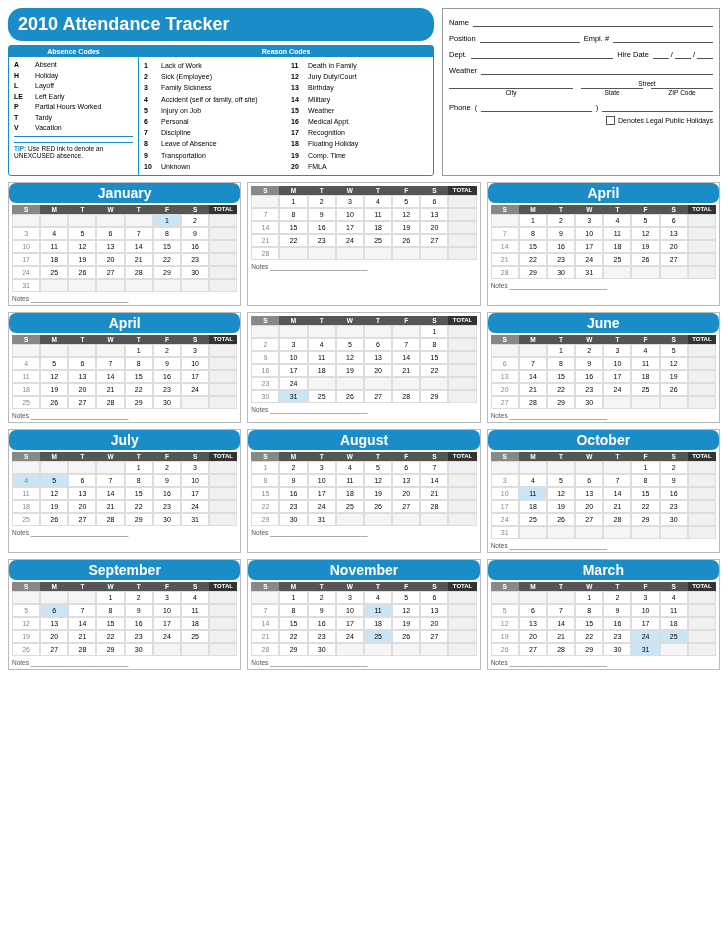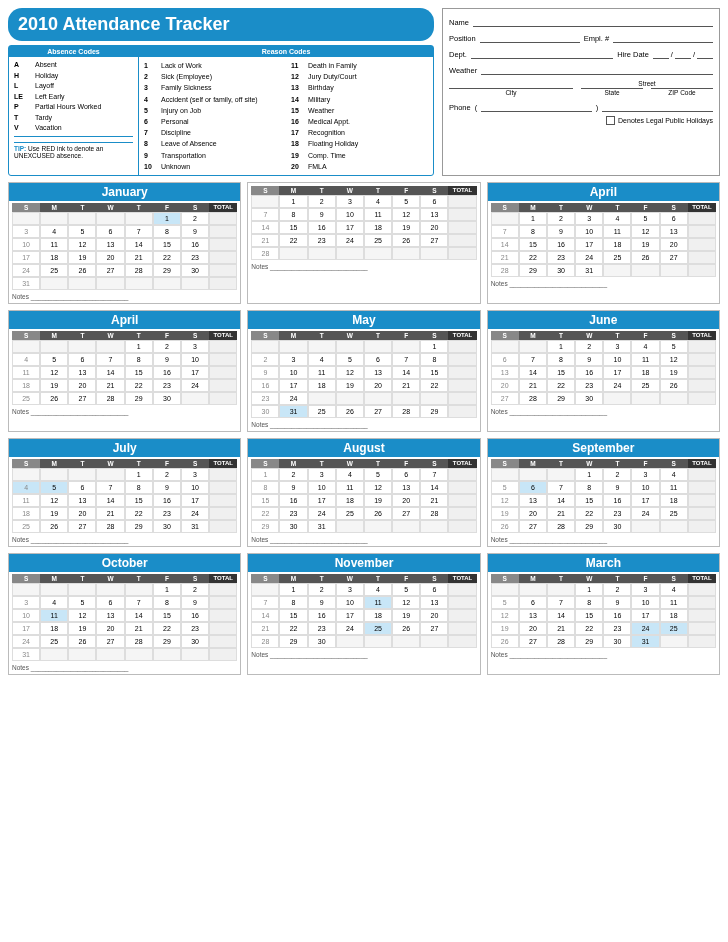--- a/index.html
+++ b/index.html
@@ -32,21 +32,21 @@
     .form-row { display: flex; align-items: flex-end; gap: 4px; margin-bottom: 4px; font-size: 7.5px; }
     .form-label { white-space: nowrap; }
     .form-line { flex: 1; border-bottom: 1px solid #555; height: 12px; }
     .form-sub { font-size: 6.5px; text-align: center; }
     .checkbox-row { display: flex; align-items: center; gap: 3px; justify-content: flex-end; margin-top: 2px; font-size: 7px; }
     .checkbox { width: 9px; height: 9px; border: 1px solid #555; display: inline-block; }
 
     
     .calendars { display: grid; grid-template-columns: repeat(3, 1fr); gap: 6px; }
     .cal-block { border: 1px solid #bbb; padding: 3px; }
-    .cal-title { background: #1a8dc8; color: #fff; text-align: center; font-size: 12px; font-weight: bold; padding: 2px; margin: -3px -3px 2px -3px; }
+    .cal-title { background: #1a8dc8; color: #fff; text-align: center; font-size: 14px; font-weight: bold; padding: 2px; margin: -3px -3px 2px -3px; border-radius: 7px; }
     .cal-header { display: grid; grid-template-columns: repeat(8, 1fr); gap: 0; }
     .cal-header-cell { text-align: center; font-size: 6.5px; font-weight: bold; color: #fff; background: #555; padding: 1px 0; }
     .cal-header-cell.sun { background: #888; }
     .cal-header-cell.total { background: #333; font-size: 6px; }
     .cal-row { display: grid; grid-template-columns: repeat(8, 1fr); gap: 0; }
     .cal-cell { text-align: center; font-size: 7px; padding: 2px 0; border: 0.5px solid #ddd; min-height: 12px; }
     .cal-cell.empty { background: #f5f5f5; }
     .cal-cell.sun-col { color: #888; }
     .cal-cell.total-col { background: #f0f0f0; font-size: 6px; }
     .cal-cell.shaded { background: #c8e6f7; }
@@ -519,21 +519,20 @@
           <div class="cal-cell">29</div>
           <div class="cal-cell">30</div>
           <div class="cal-cell empty"></div>
           <div class="cal-cell empty total-col"></div>
         </div>
         <div style="margin-top: 3px;">
           <div class="notes-label">Notes ___________________________</div>
         </div>
       </div>
       <div class="cal-block">
-        <div class="cal-title">May</div>
         <div class="cal-header">
           <div class="cal-header-cell sun">S</div>
           <div class="cal-header-cell">M</div>
           <div class="cal-header-cell">T</div>
           <div class="cal-header-cell">W</div>
           <div class="cal-header-cell">T</div>
           <div class="cal-header-cell">F</div>
           <div class="cal-header-cell">S</div>
           <div class="cal-header-cell total">TOTAL</div>
         </div>
@@ -793,20 +792,96 @@
           <div class="cal-cell empty"></div>
           <div class="cal-cell empty"></div>
           <div class="cal-cell empty"></div>
           <div class="cal-cell empty total-col"></div>
         </div>
         <div style="margin-top: 3px;">
           <div class="notes-label">Notes ___________________________</div>
         </div>
       </div>
       <div class="cal-block">
+        <div class="cal-title">October</div>
+        <div class="cal-header">
+          <div class="cal-header-cell sun">S</div>
+          <div class="cal-header-cell">M</div>
+          <div class="cal-header-cell">T</div>
+          <div class="cal-header-cell">W</div>
+          <div class="cal-header-cell">T</div>
+          <div class="cal-header-cell">F</div>
+          <div class="cal-header-cell">S</div>
+          <div class="cal-header-cell total">TOTAL</div>
+        </div>
+        <div class="cal-row">
+          <div class="cal-cell empty sun-col"></div>
+          <div class="cal-cell empty"></div>
+          <div class="cal-cell empty"></div>
+          <div class="cal-cell empty"></div>
+          <div class="cal-cell empty"></div>
+          <div class="cal-cell">1</div>
+          <div class="cal-cell">2</div>
+          <div class="cal-cell empty total-col"></div>
+        </div>
+        <div class="cal-row">
+          <div class="cal-cell sun-col">3</div>
+          <div class="cal-cell">4</div>
+          <div class="cal-cell">5</div>
+          <div class="cal-cell">6</div>
+          <div class="cal-cell">7</div>
+          <div class="cal-cell">8</div>
+          <div class="cal-cell">9</div>
+          <div class="cal-cell empty total-col"></div>
+        </div>
+        <div class="cal-row">
+          <div class="cal-cell sun-col">10</div>
+          <div class="cal-cell shaded">11</div>
+          <div class="cal-cell">12</div>
+          <div class="cal-cell">13</div>
+          <div class="cal-cell">14</div>
+          <div class="cal-cell">15</div>
+          <div class="cal-cell">16</div>
+          <div class="cal-cell empty total-col"></div>
+        </div>
+        <div class="cal-row">
+          <div class="cal-cell sun-col">17</div>
+          <div class="cal-cell">18</div>
+          <div class="cal-cell">19</div>
+          <div class="cal-cell">20</div>
+          <div class="cal-cell">21</div>
+          <div class="cal-cell">22</div>
+          <div class="cal-cell">23</div>
+          <div class="cal-cell empty total-col"></div>
+        </div>
+        <div class="cal-row">
+          <div class="cal-cell sun-col">24</div>
+          <div class="cal-cell">25</div>
+          <div class="cal-cell">26</div>
+          <div class="cal-cell">27</div>
+          <div class="cal-cell">28</div>
+          <div class="cal-cell">29</div>
+          <div class="cal-cell">30</div>
+          <div class="cal-cell empty total-col"></div>
+        </div>
+        <div class="cal-row">
+          <div class="cal-cell sun-col">31</div>
+          <div class="cal-cell empty"></div>
+          <div class="cal-cell empty"></div>
+          <div class="cal-cell empty"></div>
+          <div class="cal-cell empty"></div>
+          <div class="cal-cell empty"></div>
+          <div class="cal-cell empty"></div>
+          <div class="cal-cell empty total-col"></div>
+        </div>
+        <div style="margin-top: 3px;">
+          <div class="notes-label">Notes ___________________________</div>
+        </div>
+      </div>
+      <div class="cal-block">
         <div class="cal-title">September</div>
         <div class="cal-header">
           <div class="cal-header-cell sun">S</div>
           <div class="cal-header-cell">M</div>
           <div class="cal-header-cell">T</div>
           <div class="cal-header-cell">W</div>
           <div class="cal-header-cell">T</div>
           <div class="cal-header-cell">F</div>
           <div class="cal-header-cell">S</div>
           <div class="cal-header-cell total">TOTAL</div>
@@ -859,96 +934,20 @@
           <div class="cal-cell">30</div>
           <div class="cal-cell empty"></div>
           <div class="cal-cell empty"></div>
           <div class="cal-cell empty total-col"></div>
         </div>
         <div style="margin-top: 3px;">
           <div class="notes-label">Notes ___________________________</div>
         </div>
       </div>
       <div class="cal-block">
-        <div class="cal-title">October</div>
-        <div class="cal-header">
-          <div class="cal-header-cell sun">S</div>
-          <div class="cal-header-cell">M</div>
-          <div class="cal-header-cell">T</div>
-          <div class="cal-header-cell">W</div>
-          <div class="cal-header-cell">T</div>
-          <div class="cal-header-cell">F</div>
-          <div class="cal-header-cell">S</div>
-          <div class="cal-header-cell total">TOTAL</div>
-        </div>
-        <div class="cal-row">
-          <div class="cal-cell empty sun-col"></div>
-          <div class="cal-cell empty"></div>
-          <div class="cal-cell empty"></div>
-          <div class="cal-cell empty"></div>
-          <div class="cal-cell empty"></div>
-          <div class="cal-cell">1</div>
-          <div class="cal-cell">2</div>
-          <div class="cal-cell empty total-col"></div>
-        </div>
-        <div class="cal-row">
-          <div class="cal-cell sun-col">3</div>
-          <div class="cal-cell">4</div>
-          <div class="cal-cell">5</div>
-          <div class="cal-cell">6</div>
-          <div class="cal-cell">7</div>
-          <div class="cal-cell">8</div>
-          <div class="cal-cell">9</div>
-          <div class="cal-cell empty total-col"></div>
-        </div>
-        <div class="cal-row">
-          <div class="cal-cell sun-col">10</div>
-          <div class="cal-cell shaded">11</div>
-          <div class="cal-cell">12</div>
-          <div class="cal-cell">13</div>
-          <div class="cal-cell">14</div>
-          <div class="cal-cell">15</div>
-          <div class="cal-cell">16</div>
-          <div class="cal-cell empty total-col"></div>
-        </div>
-        <div class="cal-row">
-          <div class="cal-cell sun-col">17</div>
-          <div class="cal-cell">18</div>
-          <div class="cal-cell">19</div>
-          <div class="cal-cell">20</div>
-          <div class="cal-cell">21</div>
-          <div class="cal-cell">22</div>
-          <div class="cal-cell">23</div>
-          <div class="cal-cell empty total-col"></div>
-        </div>
-        <div class="cal-row">
-          <div class="cal-cell sun-col">24</div>
-          <div class="cal-cell">25</div>
-          <div class="cal-cell">26</div>
-          <div class="cal-cell">27</div>
-          <div class="cal-cell">28</div>
-          <div class="cal-cell">29</div>
-          <div class="cal-cell">30</div>
-          <div class="cal-cell empty total-col"></div>
-        </div>
-        <div class="cal-row">
-          <div class="cal-cell sun-col">31</div>
-          <div class="cal-cell empty"></div>
-          <div class="cal-cell empty"></div>
-          <div class="cal-cell empty"></div>
-          <div class="cal-cell empty"></div>
-          <div class="cal-cell empty"></div>
-          <div class="cal-cell empty"></div>
-          <div class="cal-cell empty total-col"></div>
-        </div>
-        <div style="margin-top: 3px;">
-          <div class="notes-label">Notes ___________________________</div>
-        </div>
-      </div>
-      <div class="cal-block">
         <div class="cal-title">November</div>
         <div class="cal-header">
           <div class="cal-header-cell sun">S</div>
           <div class="cal-header-cell">M</div>
           <div class="cal-header-cell">T</div>
           <div class="cal-header-cell">W</div>
           <div class="cal-header-cell">T</div>
           <div class="cal-header-cell">F</div>
           <div class="cal-header-cell">S</div>
           <div class="cal-header-cell total">TOTAL</div>

